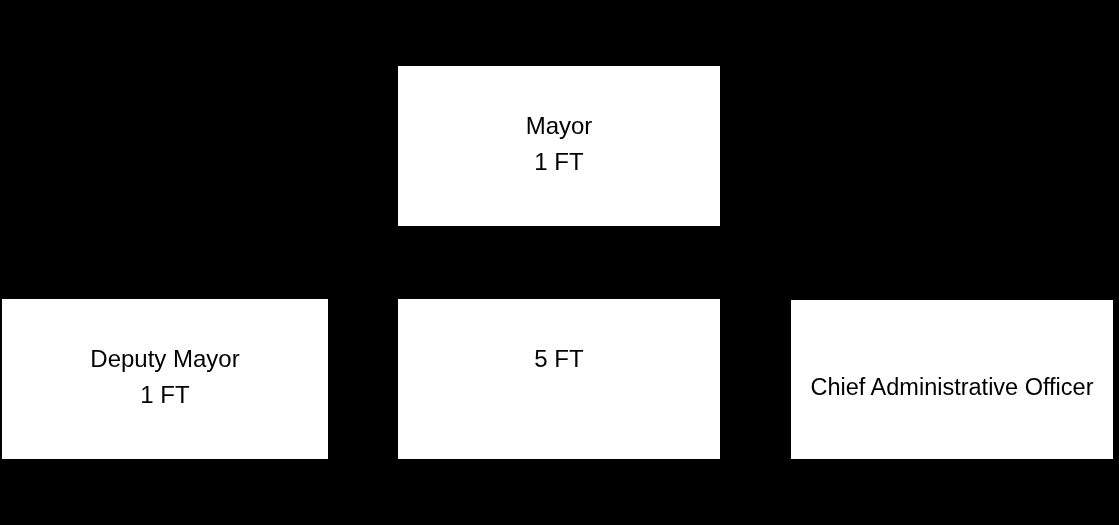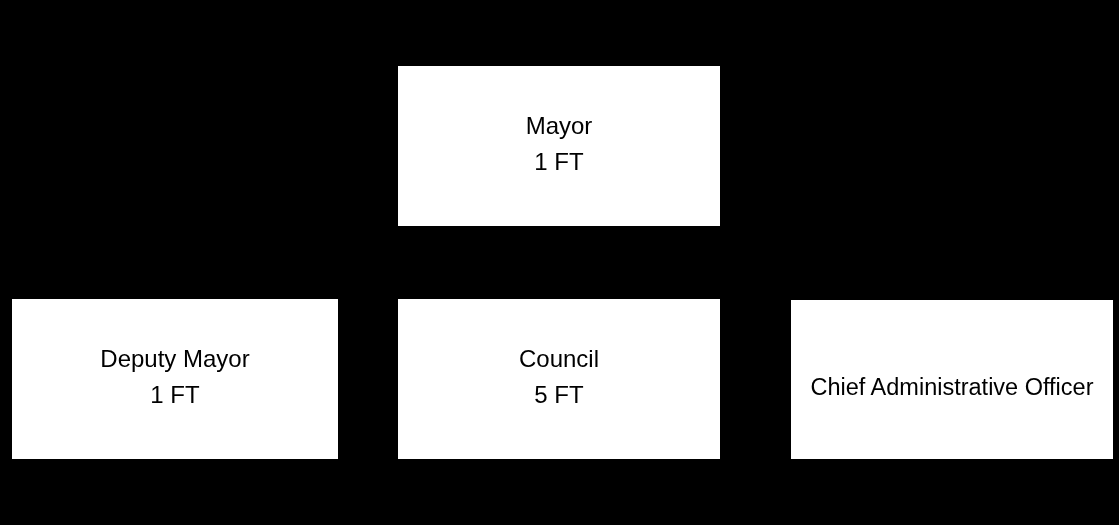--- a/index.html
+++ b/index.html
@@ -40,21 +40,21 @@
   
   #node-mayor {
     left: 398px;
     top: 66px;
     width: 322px;
     height: 160px;
     justify-content: flex-start;
     padding-top: 42px;
   }
   #node-deputy-mayor {
-    left: 12px;
+    left: 2px;
     top: 299px;
     width: 326px;
     height: 160px;
     justify-content: flex-start;
     padding-top: 42px;
   }
   #node-council {
     left: 398px;
     top: 299px;
     width: 322px;
@@ -94,21 +94,20 @@
     <span class="node-line">Mayor</span>
     <span class="node-line">1 FT</span>
   </div>
 
   <div class="node-box" id="node-deputy-mayor">
     <span class="node-line">Deputy Mayor</span>
     <span class="node-line">1 FT</span>
   </div>
 
   <div class="node-box" id="node-council">
-    <span class="node-line">Council</span>
     <span class="node-line">5 FT</span>
   </div>
 
   <div class="node-box" id="node-cao">
     <span class="node-line">Chief Administrative Officer</span>
   </div>
 
 </div>
 
 </body></html>

